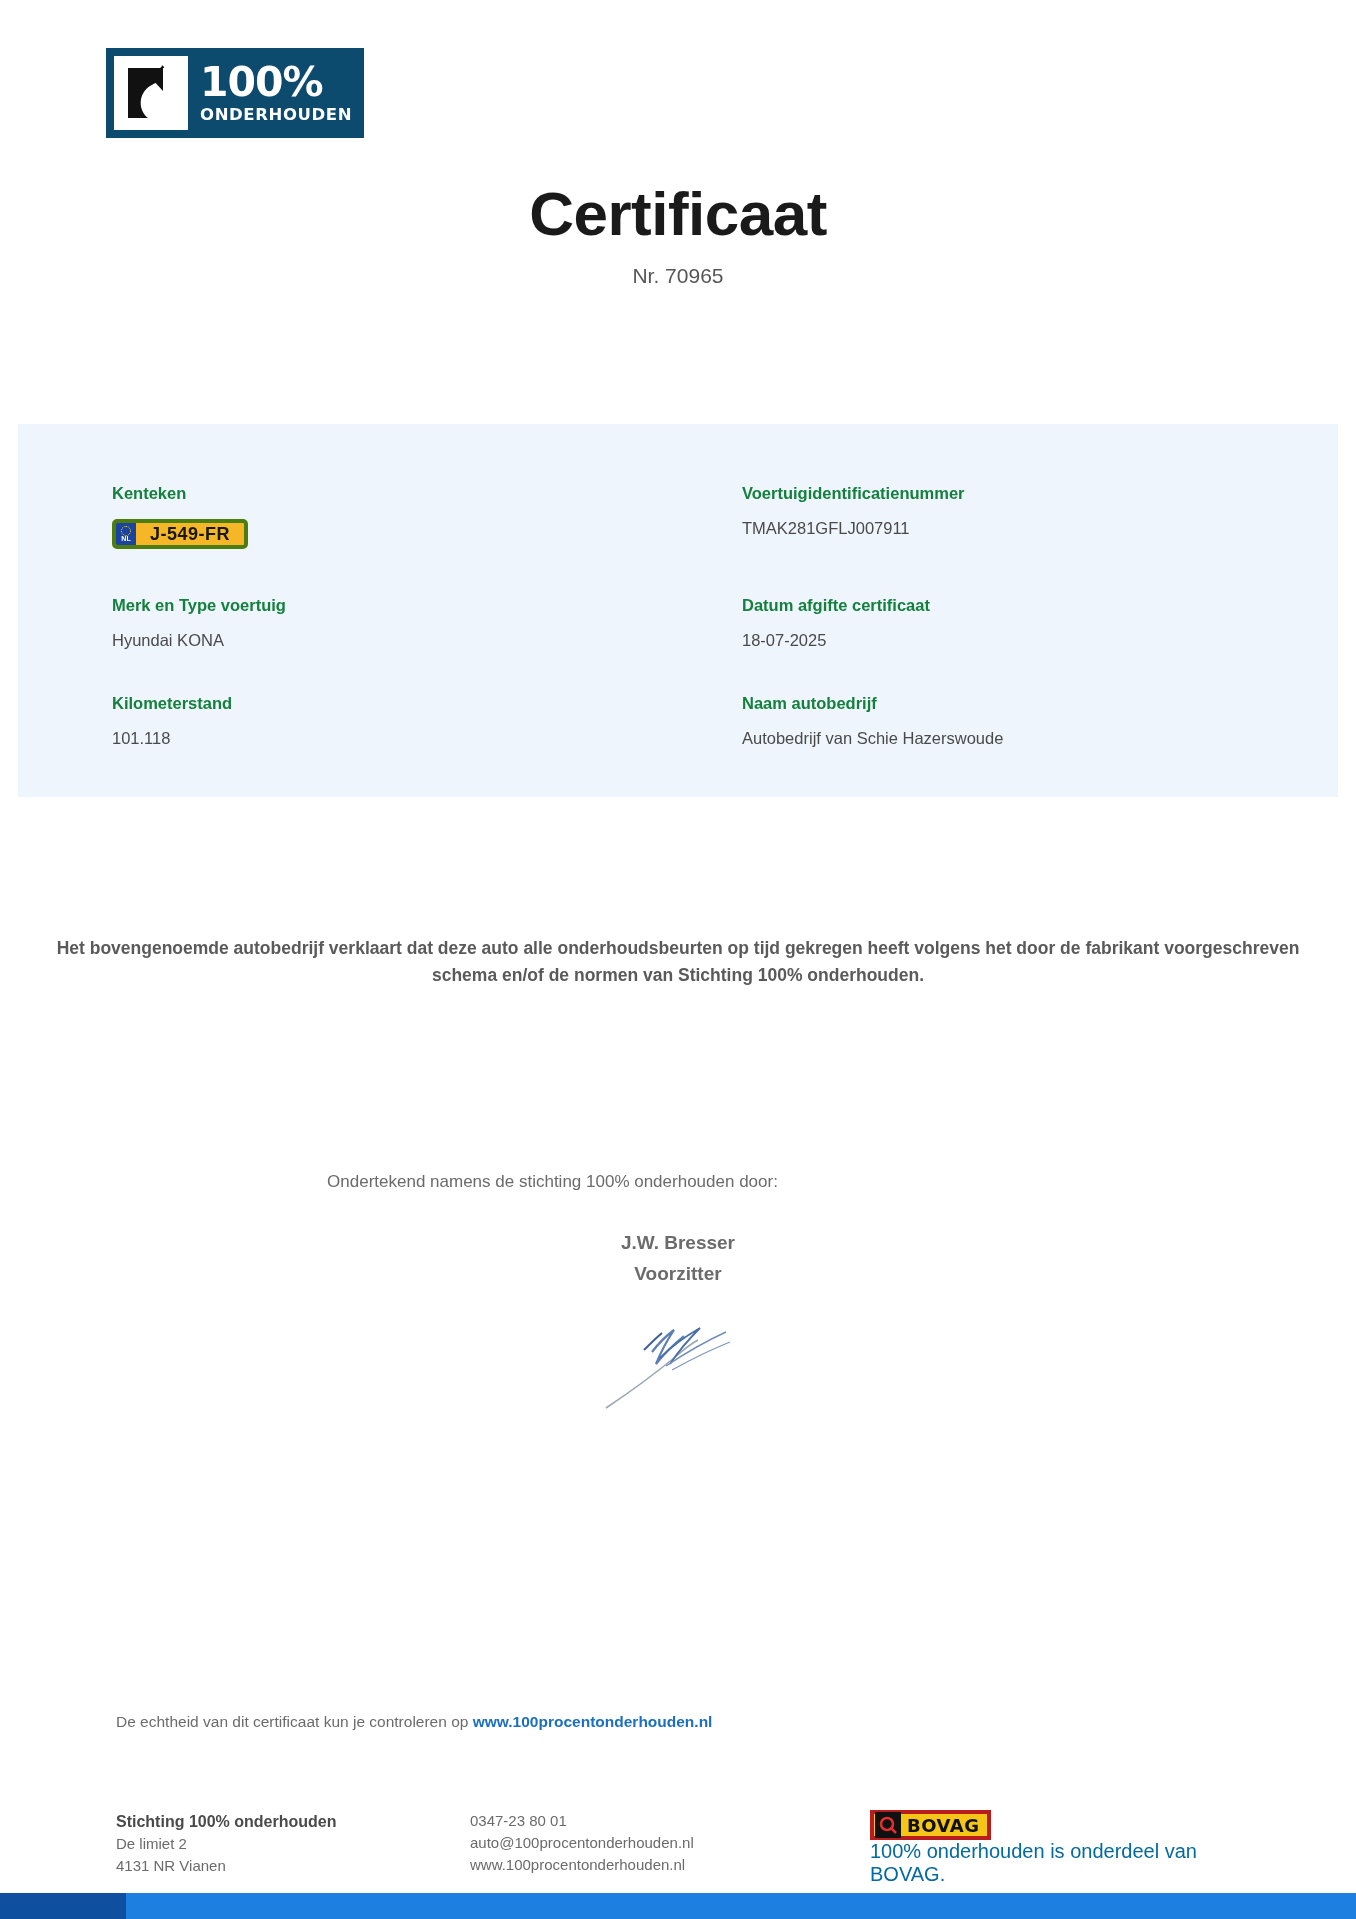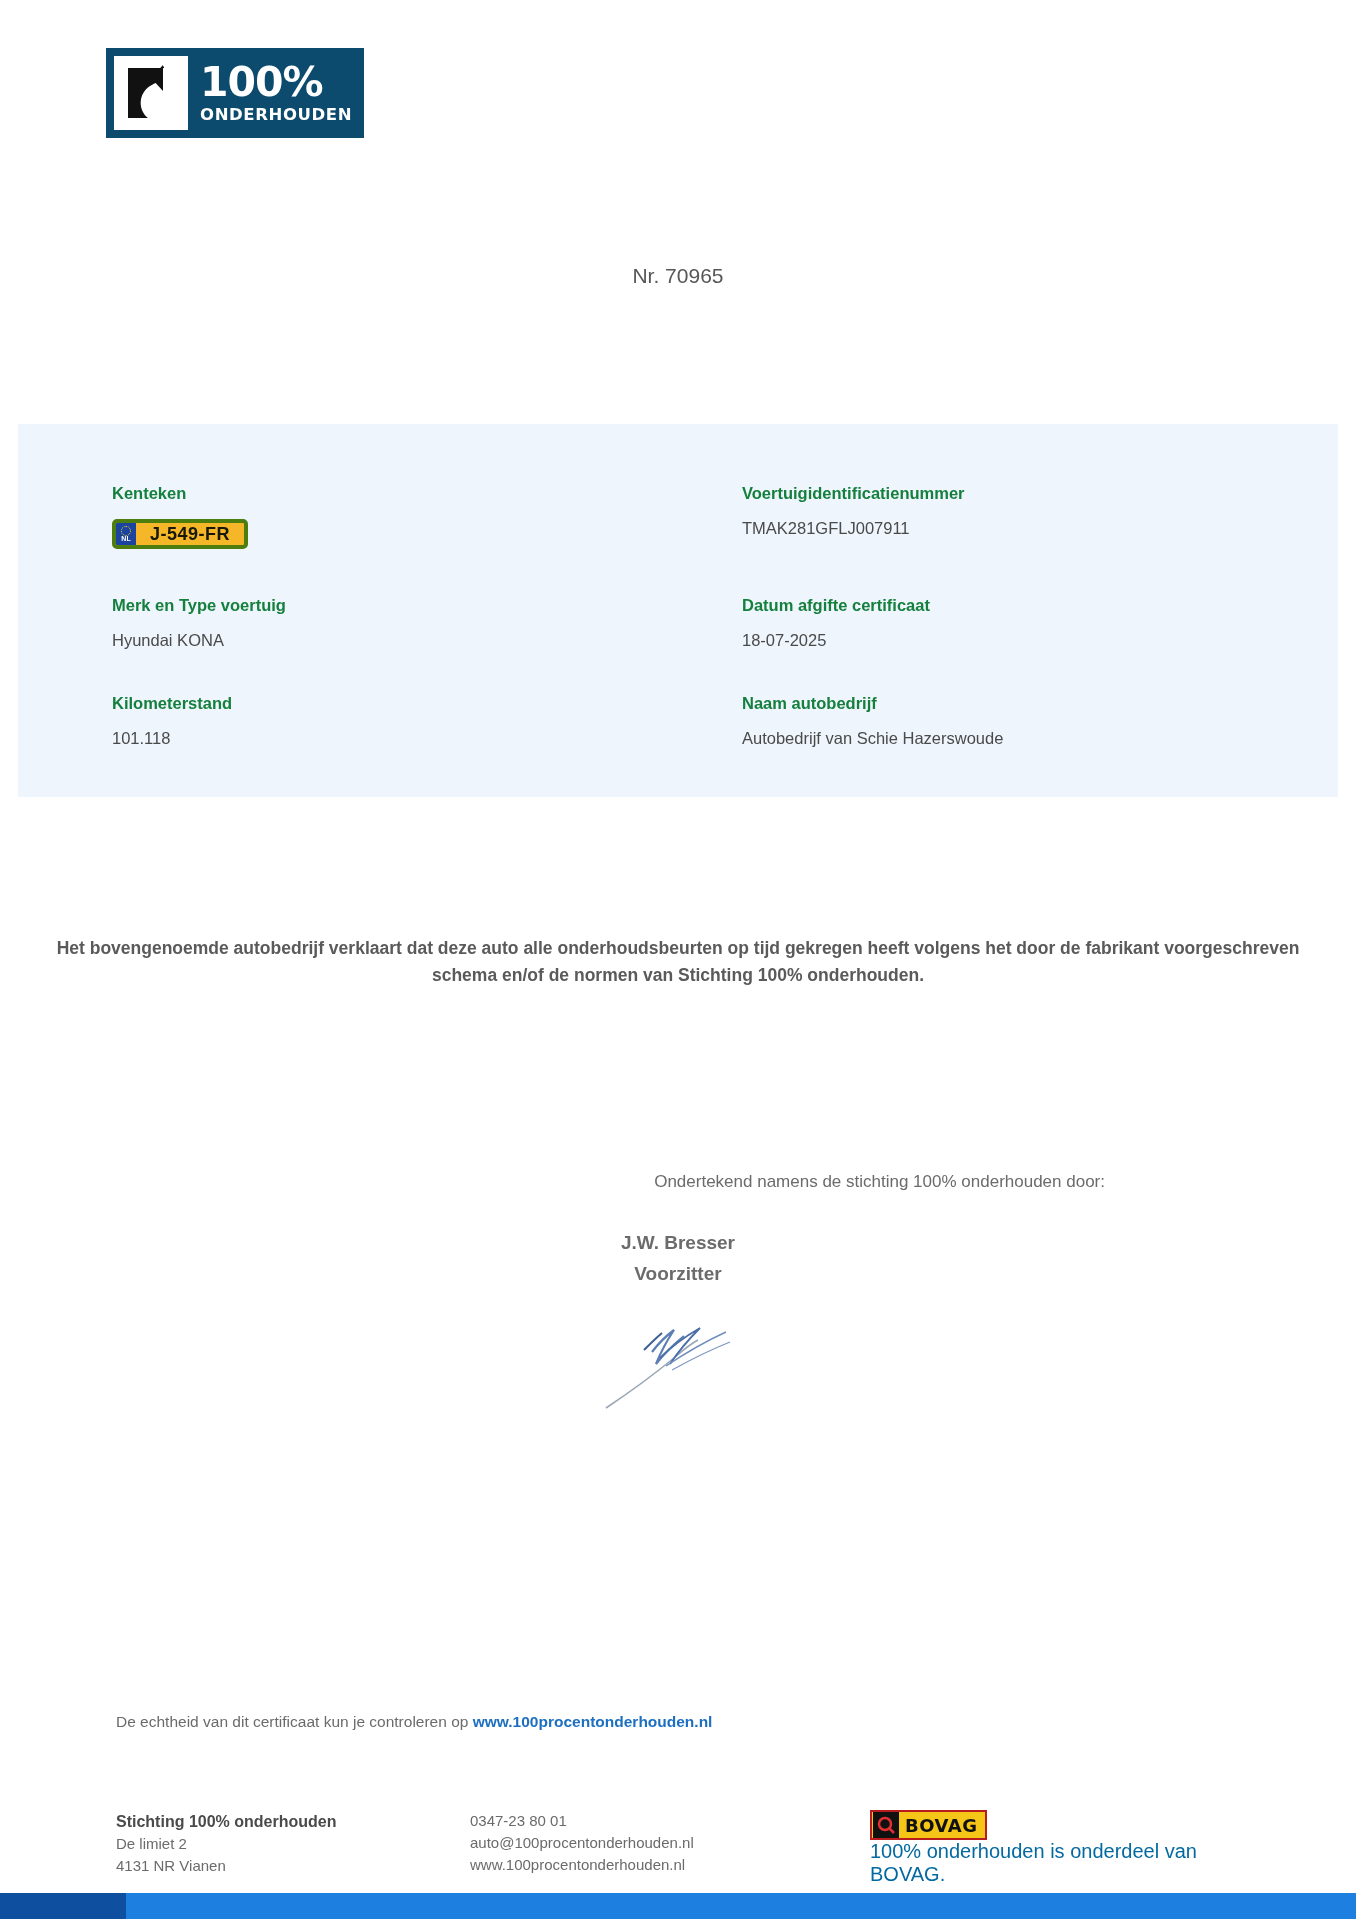--- a/index.html
+++ b/index.html
@@ -181,21 +181,21 @@
     color: #5a5a5a;
     line-height: 1.55;
   }
 
   
   .sign-intro {
     position: absolute;
     left: 0;
     top: 1172px;
     width: 1105px;
-    text-align: right;
+    text-align: center;
     font-size: 17px;
     color: #6b6b6b;
   }
   .sign-name {
     position: absolute;
     left: 0;
     top: 1232px;
     width: 1356px;
     text-align: center;
     font-size: 19px;
@@ -265,21 +265,21 @@
   }
   .footer-col-3 {
     position: absolute;
     left: 870px;
     top: 0;
   }
   .bovag {
     display: inline-flex;
     align-items: center;
     background: #f5c518;
-    border: 2px solid #b91c1c;
+    border: 4px solid #b91c1c;
     height: 30px;
     box-sizing: border-box;
     padding-right: 8px;
   }
   .bovag-mark {
     width: 26px;
     height: 26px;
     background: #111111;
     display: flex;
     align-items: center;
@@ -330,20 +330,21 @@
         <path d="M49 9 L37 22 L49 35 Z" fill="#111111"></path>
         <path d="M14 12 L14 62 L34 62 C24 54 24 38 36 30 C42 26 48 25 48 25 L48 18 C40 18 28 21 22 30 L22 12 Z" fill="#111111"></path>
       </svg>
     </div>
     <div class="logo-text">
       <div class="logo-100">100%</div>
       <div class="logo-sub">ONDERHOUDEN</div>
     </div>
   </div>
 
+  <div class="title">Certificaat</div>
   <div class="subtitle">Nr. 70965</div>
 
   <div class="info-panel">
     <div class="info-grid">
 
       <div class="field col-left row-1">
         <div class="field-label">Kenteken</div>
         <div class="plate">
           <div class="plate-eu">
             <span class="stars"></span>

